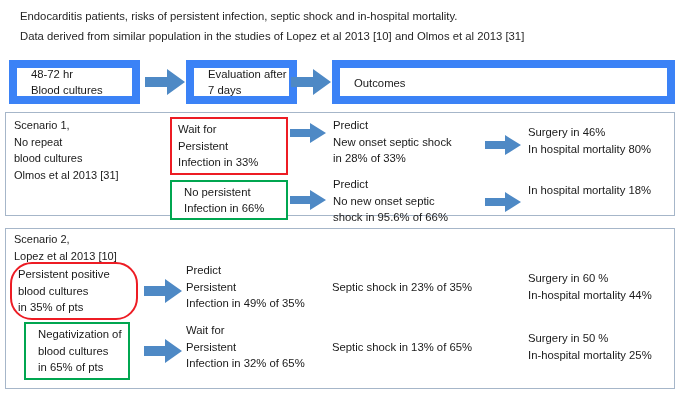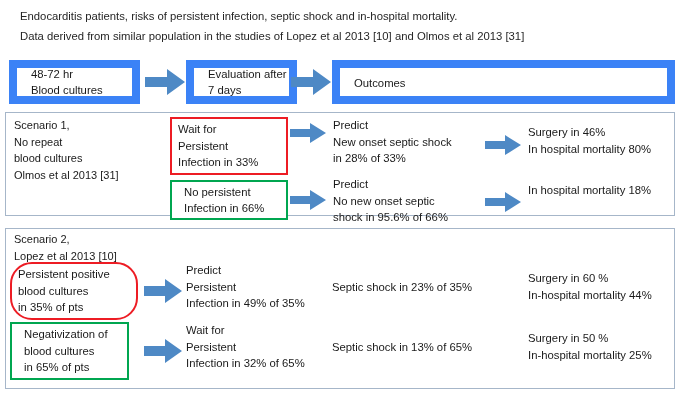--- a/index.html
+++ b/index.html
@@ -174,21 +174,21 @@
 
 <div class="txt" style="left:332px;top:279px;">
   <span>Septic shock in 23% of 35%</span>
 </div>
 
 <div class="txt" style="left:528px;top:270px;">
   <span>Surgery in 60 %</span>
   <span>In-hospital mortality 44%</span>
 </div>
 
-<div class="box box-green" style="left:10px;top:322px;width:119px;height:58px;">
+<div class="box box-green" style="left:24px;top:322px;width:106px;height:58px;">
   <span>Negativization of</span>
   <span>blood cultures</span>
   <span>in 65% of pts</span>
 </div>
 
 <div class="arrow" style="left:144px;top:338px;">
   <svg width="38" height="26" viewBox="0 0 38 26" aria-hidden="true">
     <polygon points="0,8 21,8 21,1 38,13 21,25 21,18 0,18" fill="#4E89C5"></polygon>
   </svg>
 </div>

